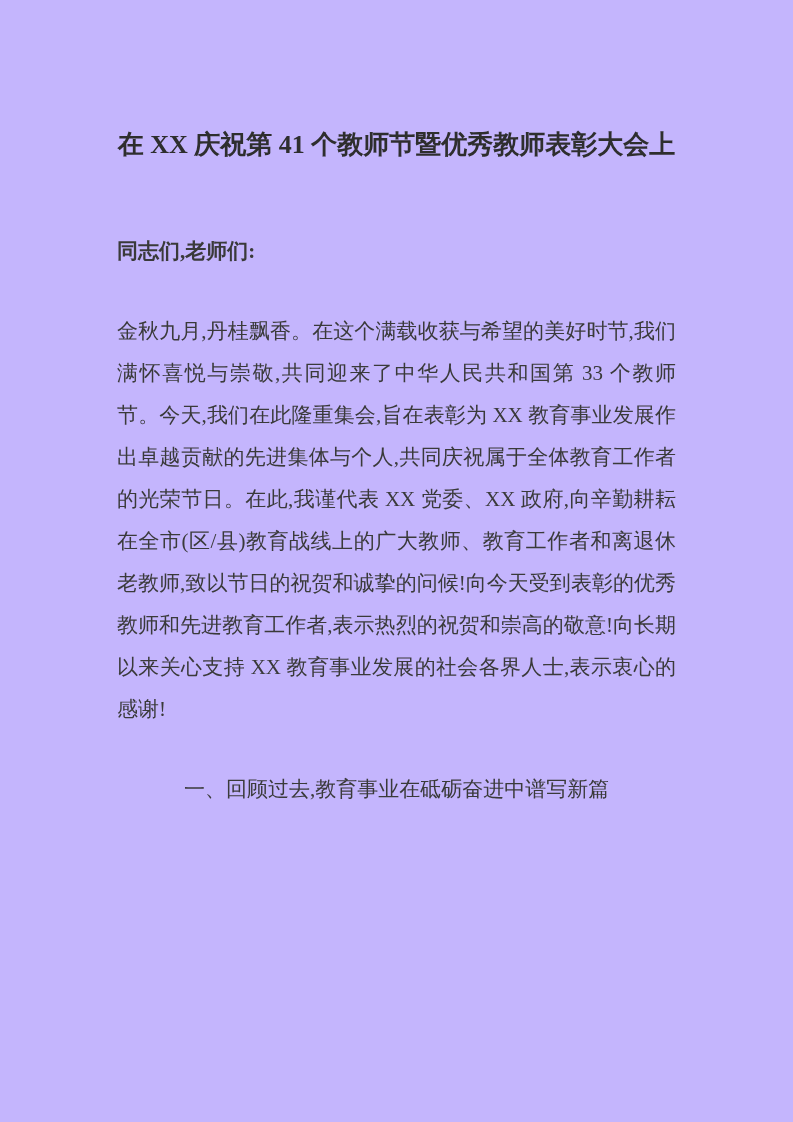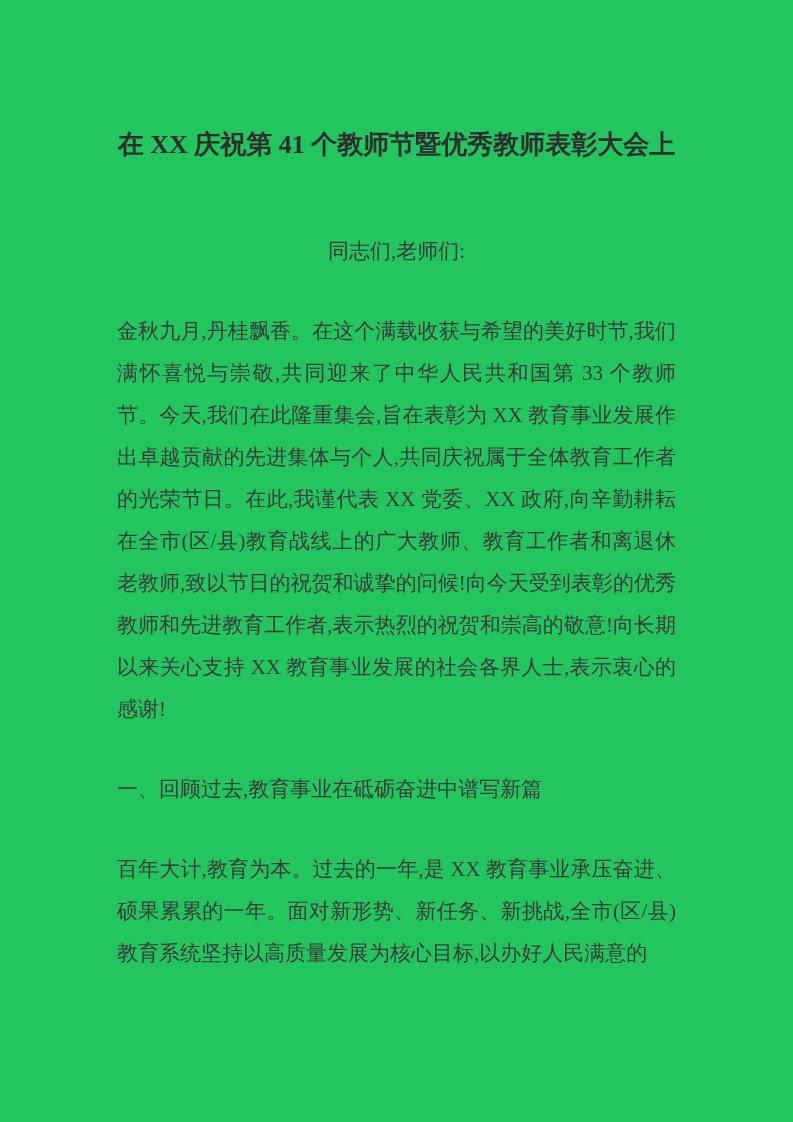--- a/index.html
+++ b/index.html
@@ -5,21 +5,21 @@
   html, body {
     margin: 0;
     padding: 0;
     background: #ffffff;
   }
   .page {
     position: relative;
     width: 793px;
     height: 1122px;
     margin: 0 auto;
-    background: #22c55e;
+    background: #c4b5fd;
     overflow: hidden;
     box-sizing: border-box;
     padding: 119px 117px 0 117px;
     font-family: "Liberation Serif", "DejaVu Serif", serif;
     color: #3a3a3a;
   }
   .doc-title {
     margin: 0 0 59px 0;
     text-align: center;
     font-size: 26px;
@@ -32,36 +32,36 @@
   }
   .para {
     margin: 0 0 38px 0;
     font-size: 21px;
     line-height: 42px;
     text-align: justify;
     text-justify: inter-ideograph;
     word-break: break-all;
   }
   .para.salutation {
-    text-align: center;
+    text-align: left;
+    font-weight: bold;
   }
   .para.section-heading {
-    text-align: left;
+    text-align: center;
   }
 </style>
 </head>
 <body>
 
 <div class="page">
 
   <h1 class="doc-title">
     <span class="title-line">在 XX 庆祝第 41 个教师节暨优秀教师表彰大会上</span>
   </h1>
 
   <p class="para salutation">同志们,老师们:</p>
 
   <p class="para">金秋九月,丹桂飘香。在这个满载收获与希望的美好时节,我们满怀喜悦与崇敬,共同迎来了中华人民共和国第 33 个教师节。今天,我们在此隆重集会,旨在表彰为 XX 教育事业发展作出卓越贡献的先进集体与个人,共同庆祝属于全体教育工作者的光荣节日。在此,我谨代表 XX 党委、XX 政府,向辛勤耕耘在全市(区/县)教育战线上的广大教师、教育工作者和离退休老教师,致以节日的祝贺和诚挚的问候!向今天受到表彰的优秀教师和先进教育工作者,表示热烈的祝贺和崇高的敬意!向长期以来关心支持 XX 教育事业发展的社会各界人士,表示衷心的感谢!</p>
 
   <p class="para section-heading">一、回顾过去,教育事业在砥砺奋进中谱写新篇</p>
 
-  <p class="para">百年大计,教育为本。过去的一年,是 XX 教育事业承压奋进、硕果累累的一年。面对新形势、新任务、新挑战,全市(区/县)教育系统坚持以高质量发展为核心目标,以办好人民满意的</p>
 
 </div>
 
 </body></html>

